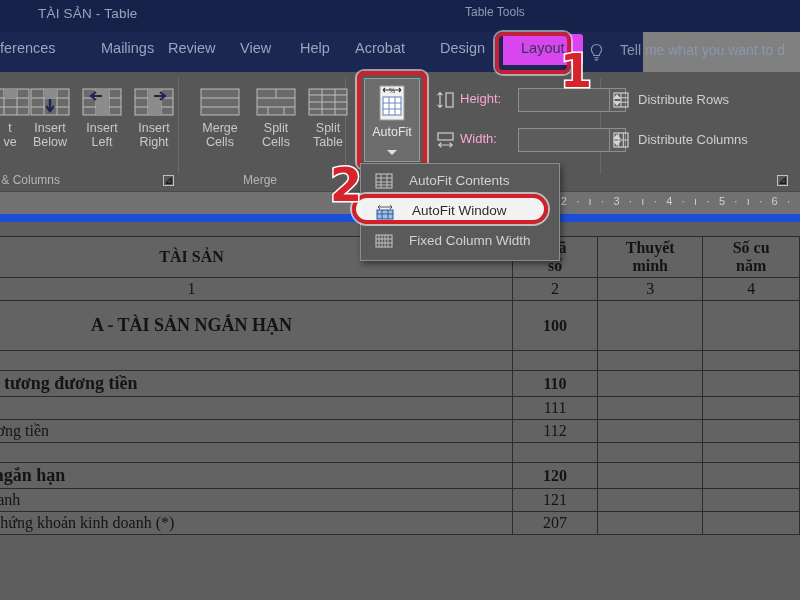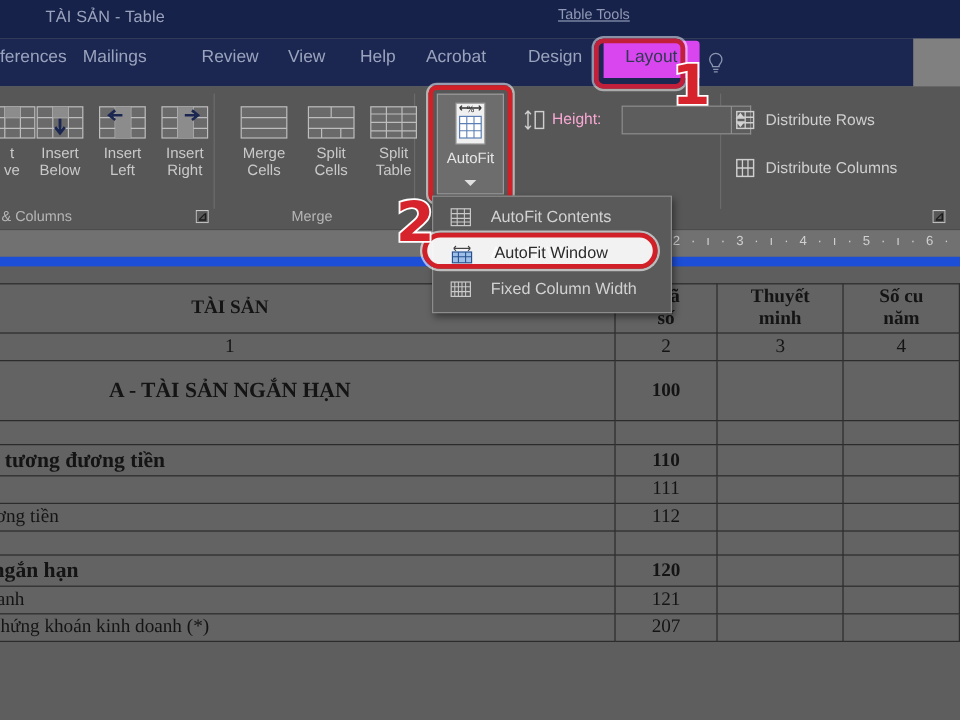--- a/index.html
+++ b/index.html
@@ -20,26 +20,26 @@
     position: absolute; left: 0; top: 0; width: 800px; height: 32px;
     background: #17224a;
   }
   .titlebar .doc-title {
     position: absolute; left: 38px; top: 6px;
     font-size: 13.5px; color: #9aa3bd; letter-spacing: .2px;
     white-space: nowrap;
   }
   .titlebar .tabletools {
     position: absolute; left: 465px; top: 5px;
-    font-size: 12px; color: #8f98b4; white-space: nowrap; text-decoration: underline;
+    font-size: 12px; color: #8f98b4; white-space: nowrap;
   }
 
   
   .tabstrip {
-    position: absolute; left: 0; top: 32px; width: 761px; height: 40px;
+    position: absolute; left: 0; top: 32px; width: 643px; height: 40px;
     background: #1b2750;
   }
   .tabstrip .tab {
     position: absolute; top: 8px;
     font-size: 14.5px; color: #9aa3bd; white-space: nowrap;
   }
   .tabstrip .tab.active {
     color: #2f3a52; background: #d946ef;
     padding: 6px 18px 9px; top: 2px; border-radius: 3px 3px 0 0;
   }
@@ -232,33 +232,34 @@
 
 <div id="app">
 
   <div class="titlebar">
     <div class="doc-title">TÀI SẢN  -  Table</div>
     <div class="tabletools">Table Tools</div>
   </div>
 
   <div class="tabstrip">
     <div class="tab" style="left:0px">ferences</div>
-    <div class="tab" style="left:69px">Mailings</div>
+    <div class="tab" style="left:101px">Mailings</div>
     <div class="tab" style="left:168px">Review</div>
     <div class="tab" style="left:240px">View</div>
     <div class="tab" style="left:300px">Help</div>
     <div class="tab" style="left:355px">Acrobat</div>
     <div class="tab" style="left:440px">Design</div>
     <div class="tab active" style="left:503px">Layout</div>
   </div>
 
   <svg class="bulb" viewBox="0 0 20 24">
     <path d="M10 2c-3.3 0-6 2.6-6 5.9 0 2.3 1.3 3.8 2.2 5 .4.5.6.9.6 1.3v.8h6.4v-.8c0-.4.2-.8.6-1.3.9-1.2 2.2-2.7 2.2-5C16 4.6 13.3 2 10 2z" fill="none" stroke="#8b95b2" stroke-width="1.3"></path>
     <path d="M7.4 17.6h5.2M8.1 20.1h3.8" stroke="#8b95b2" stroke-width="1.3" fill="none"></path>
   </svg>
+  <div class="tellme">Tell me what you want to d</div>
 
   <div class="ribbon">
 
     <div class="grp-sep" style="left:178px"></div>
     <div class="grp-sep" style="left:345px"></div>
     <div class="grp-sep" style="left:600px"></div>
 
     <div class="rbtn" style="left:-18px; top:14px">
       <svg class="glyph" width="40" height="32" viewBox="0 0 40 32">
         <rect x="1" y="3" width="38" height="26" fill="#6a6a6a" stroke="#bdbdbd"></rect>
@@ -346,20 +347,34 @@
       <span class="lbl">Height:</span>
       <div class="spinbox">
         <span style="position:absolute;left:6px;top:3px;font-size:13px;color:#e4e4e4"></span>
       </div>
       <div class="spin-arrows">
         <div class="up"></div>
         <div class="dn"></div>
       </div>
     </div>
 
+    <div class="cellsize-row" style="left:434px; top:56px; width:200px">
+      <svg style="position:absolute;left:2px;top:2px" width="20" height="20" viewBox="0 0 20 20">
+        <rect x="2" y="3" width="15" height="7" fill="none" stroke="#cfcfcf" stroke-width="1.2"></rect>
+        <path d="M3 15h13M5.4 12.6L2.8 15l2.6 2.4M13.6 12.6L16.2 15l-2.6 2.4" stroke="#cfcfcf" stroke-width="1.2" fill="none"></path>
+      </svg>
+      <span class="lbl">Width:</span>
+      <div class="spinbox">
+        <span style="position:absolute;left:6px;top:3px;font-size:13px;color:#e4e4e4"></span>
+      </div>
+      <div class="spin-arrows">
+        <div class="up"></div>
+        <div class="dn"></div>
+      </div>
+    </div>
 
     <div class="distbtn" style="left:612px; top:16px">
       <svg style="position:absolute;left:0;top:2px" width="20" height="20" viewBox="0 0 20 20">
         <rect x="2" y="3" width="14" height="14" fill="none" stroke="#cfcfcf" stroke-width="1.2"></rect>
         <path d="M2 7.7h14M2 12.3h14M9 3v14" stroke="#cfcfcf" stroke-width="1.1" fill="none"></path>
       </svg>
       <span class="lbl">Distribute Rows</span>
     </div>
 
     <div class="distbtn" style="left:612px; top:56px">

